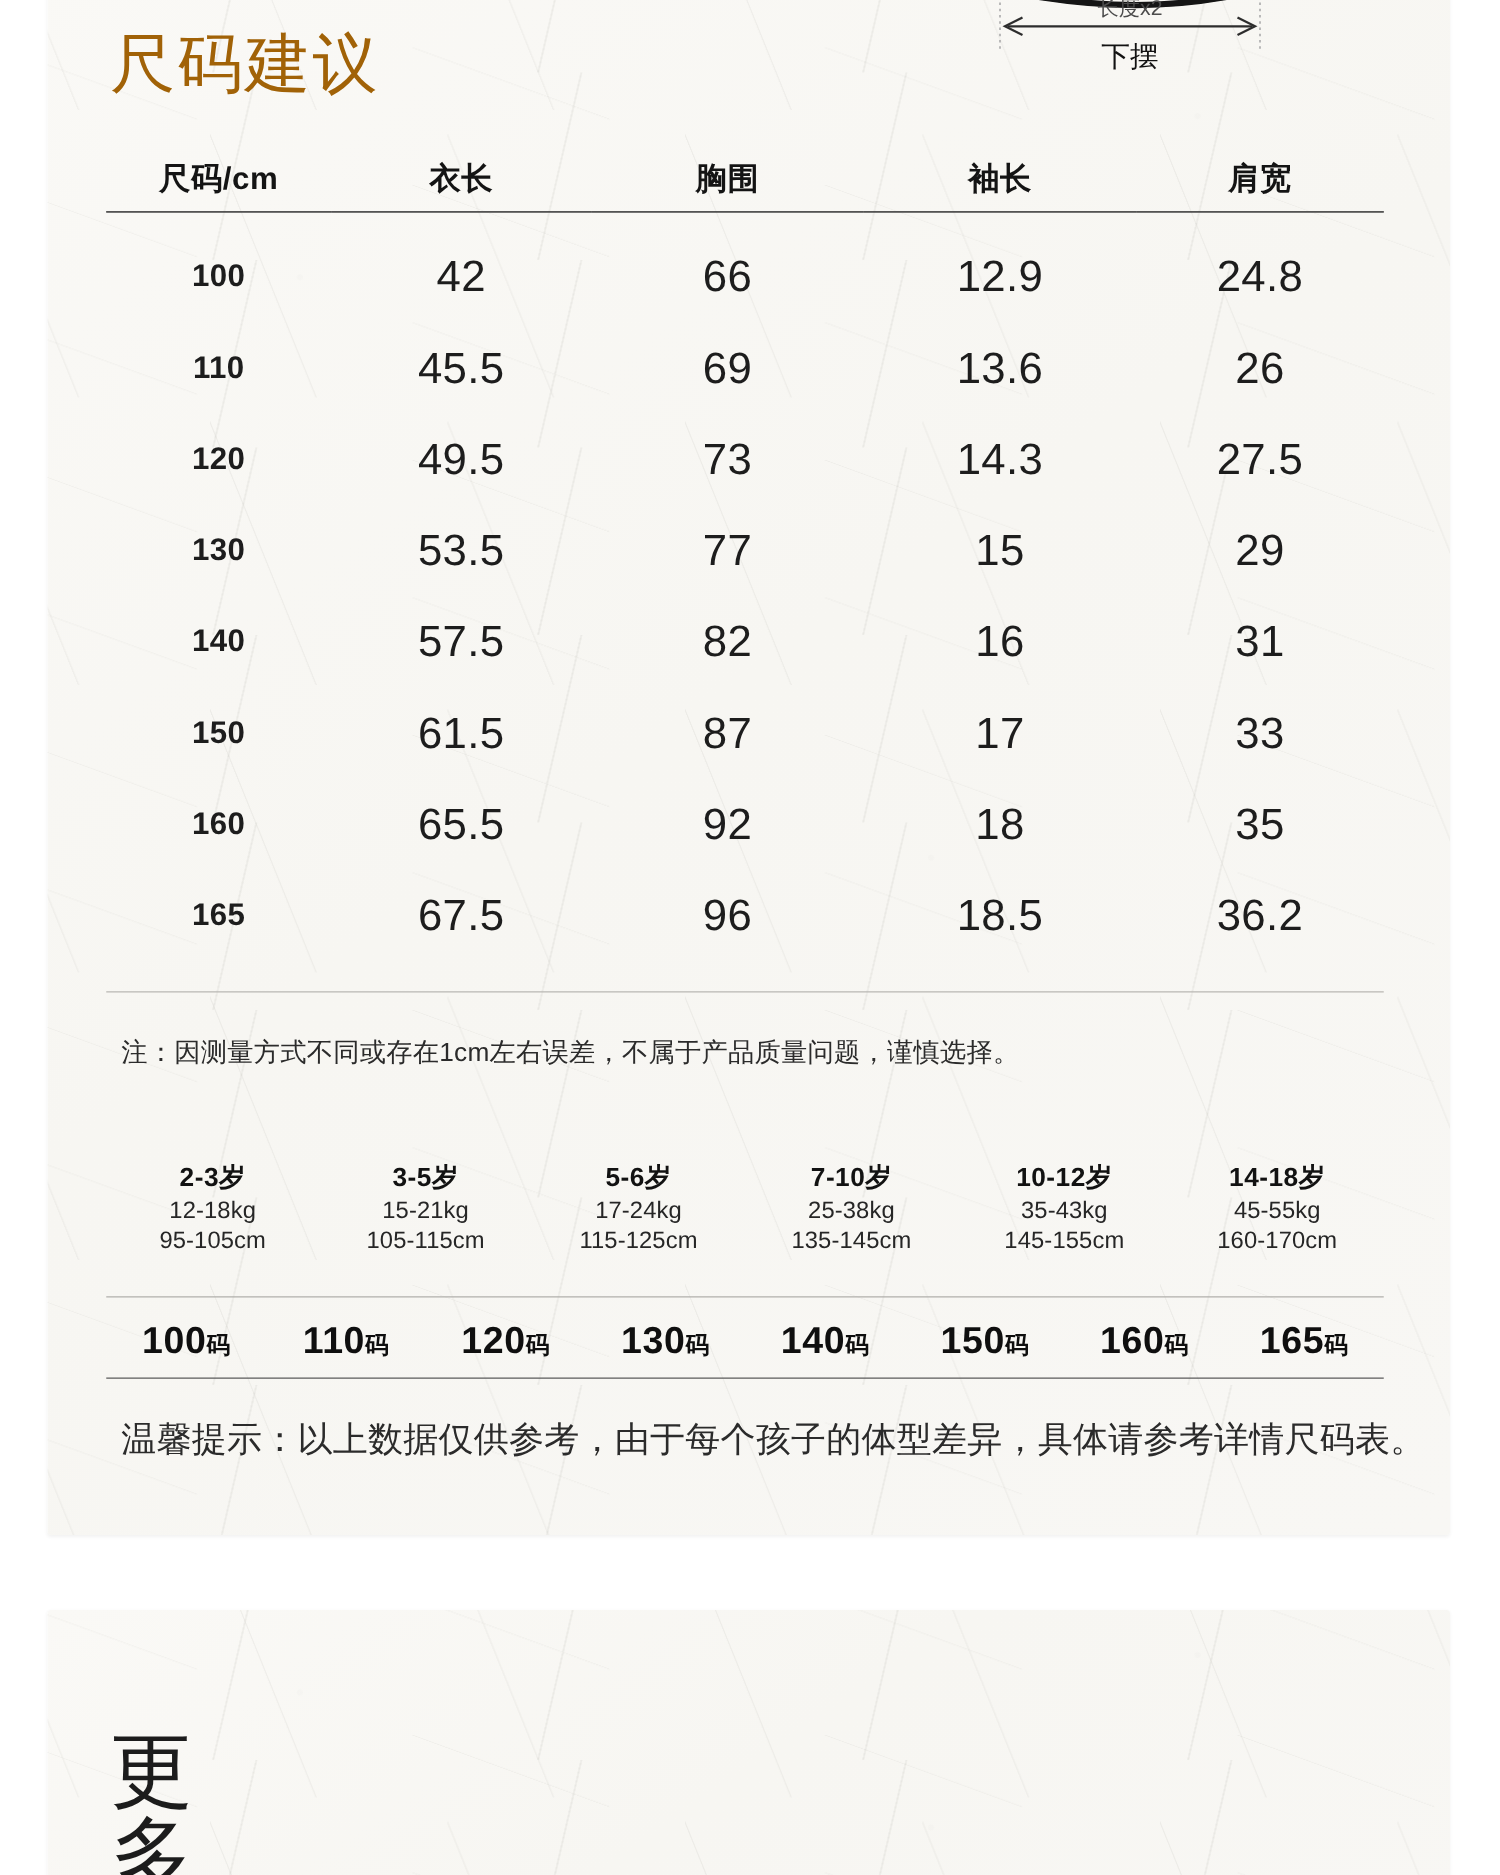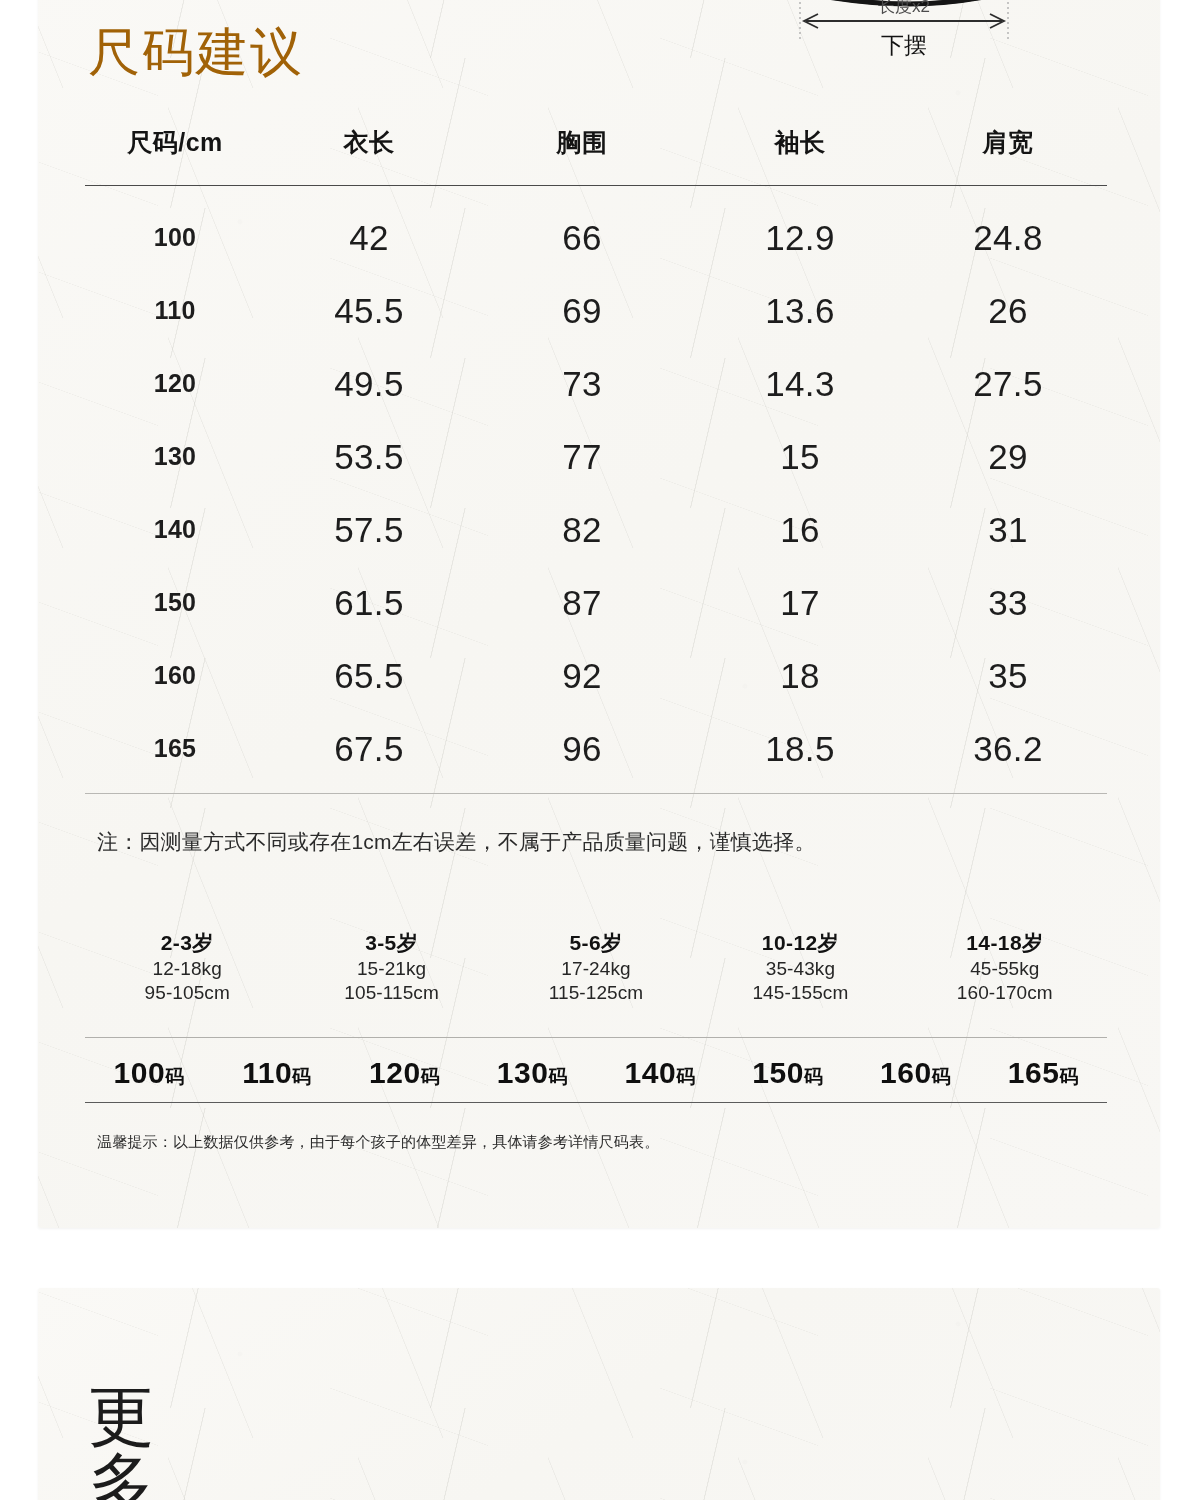--- a/index.html
+++ b/index.html
@@ -81,21 +81,21 @@
   #size-table col.c0 { width: 180px; }
   #size-table col.c1 { width: 208px; }
   #size-table col.c2 { width: 218px; }
   #size-table col.c3 { width: 218px; }
   #size-table col.c4 { width: 198px; }
 
   #size-table thead th {
     font-size: 25px;
     font-weight: 700;
     text-align: center;
-    padding: 0 0 26px 0;
+    padding: 0 0 10px 0;
     color: #141414;
     letter-spacing: .5px;
   }
   #size-table thead tr { border-bottom: 1.6px solid #4a4a4a; }
 
   #size-table tbody td {
     text-align: center;
     font-size: 35px;
     font-weight: 400;
     color: #1d1d1d;
@@ -182,21 +182,21 @@
   .code-cell .unit {
     font-size: 19px;
     font-weight: 700;
   }
 
   
   #size-tip {
     position: absolute;
     left: 97px;
     top: 1133px;
-    font-size: 15px;
+    font-size: 28px;
     color: #2b2b2b;
     letter-spacing: .2px;
   }
 
   
   #more-heading {
     position: absolute;
     left: 88px;
     top: 1383px;
     width: 80px;
@@ -332,20 +332,25 @@
     <div class="age">3-5岁</div>
     <div class="weight">15-21kg</div>
     <div class="height">105-115cm</div>
   </div>
   <div class="age-cell">
     <div class="age">5-6岁</div>
     <div class="weight">17-24kg</div>
     <div class="height">115-125cm</div>
   </div>
   <div class="age-cell">
+    <div class="age">7-10岁</div>
+    <div class="weight">25-38kg</div>
+    <div class="height">135-145cm</div>
+  </div>
+  <div class="age-cell">
     <div class="age">10-12岁</div>
     <div class="weight">35-43kg</div>
     <div class="height">145-155cm</div>
   </div>
   <div class="age-cell">
     <div class="age">14-18岁</div>
     <div class="weight">45-55kg</div>
     <div class="height">160-170cm</div>
   </div>
 </div>

